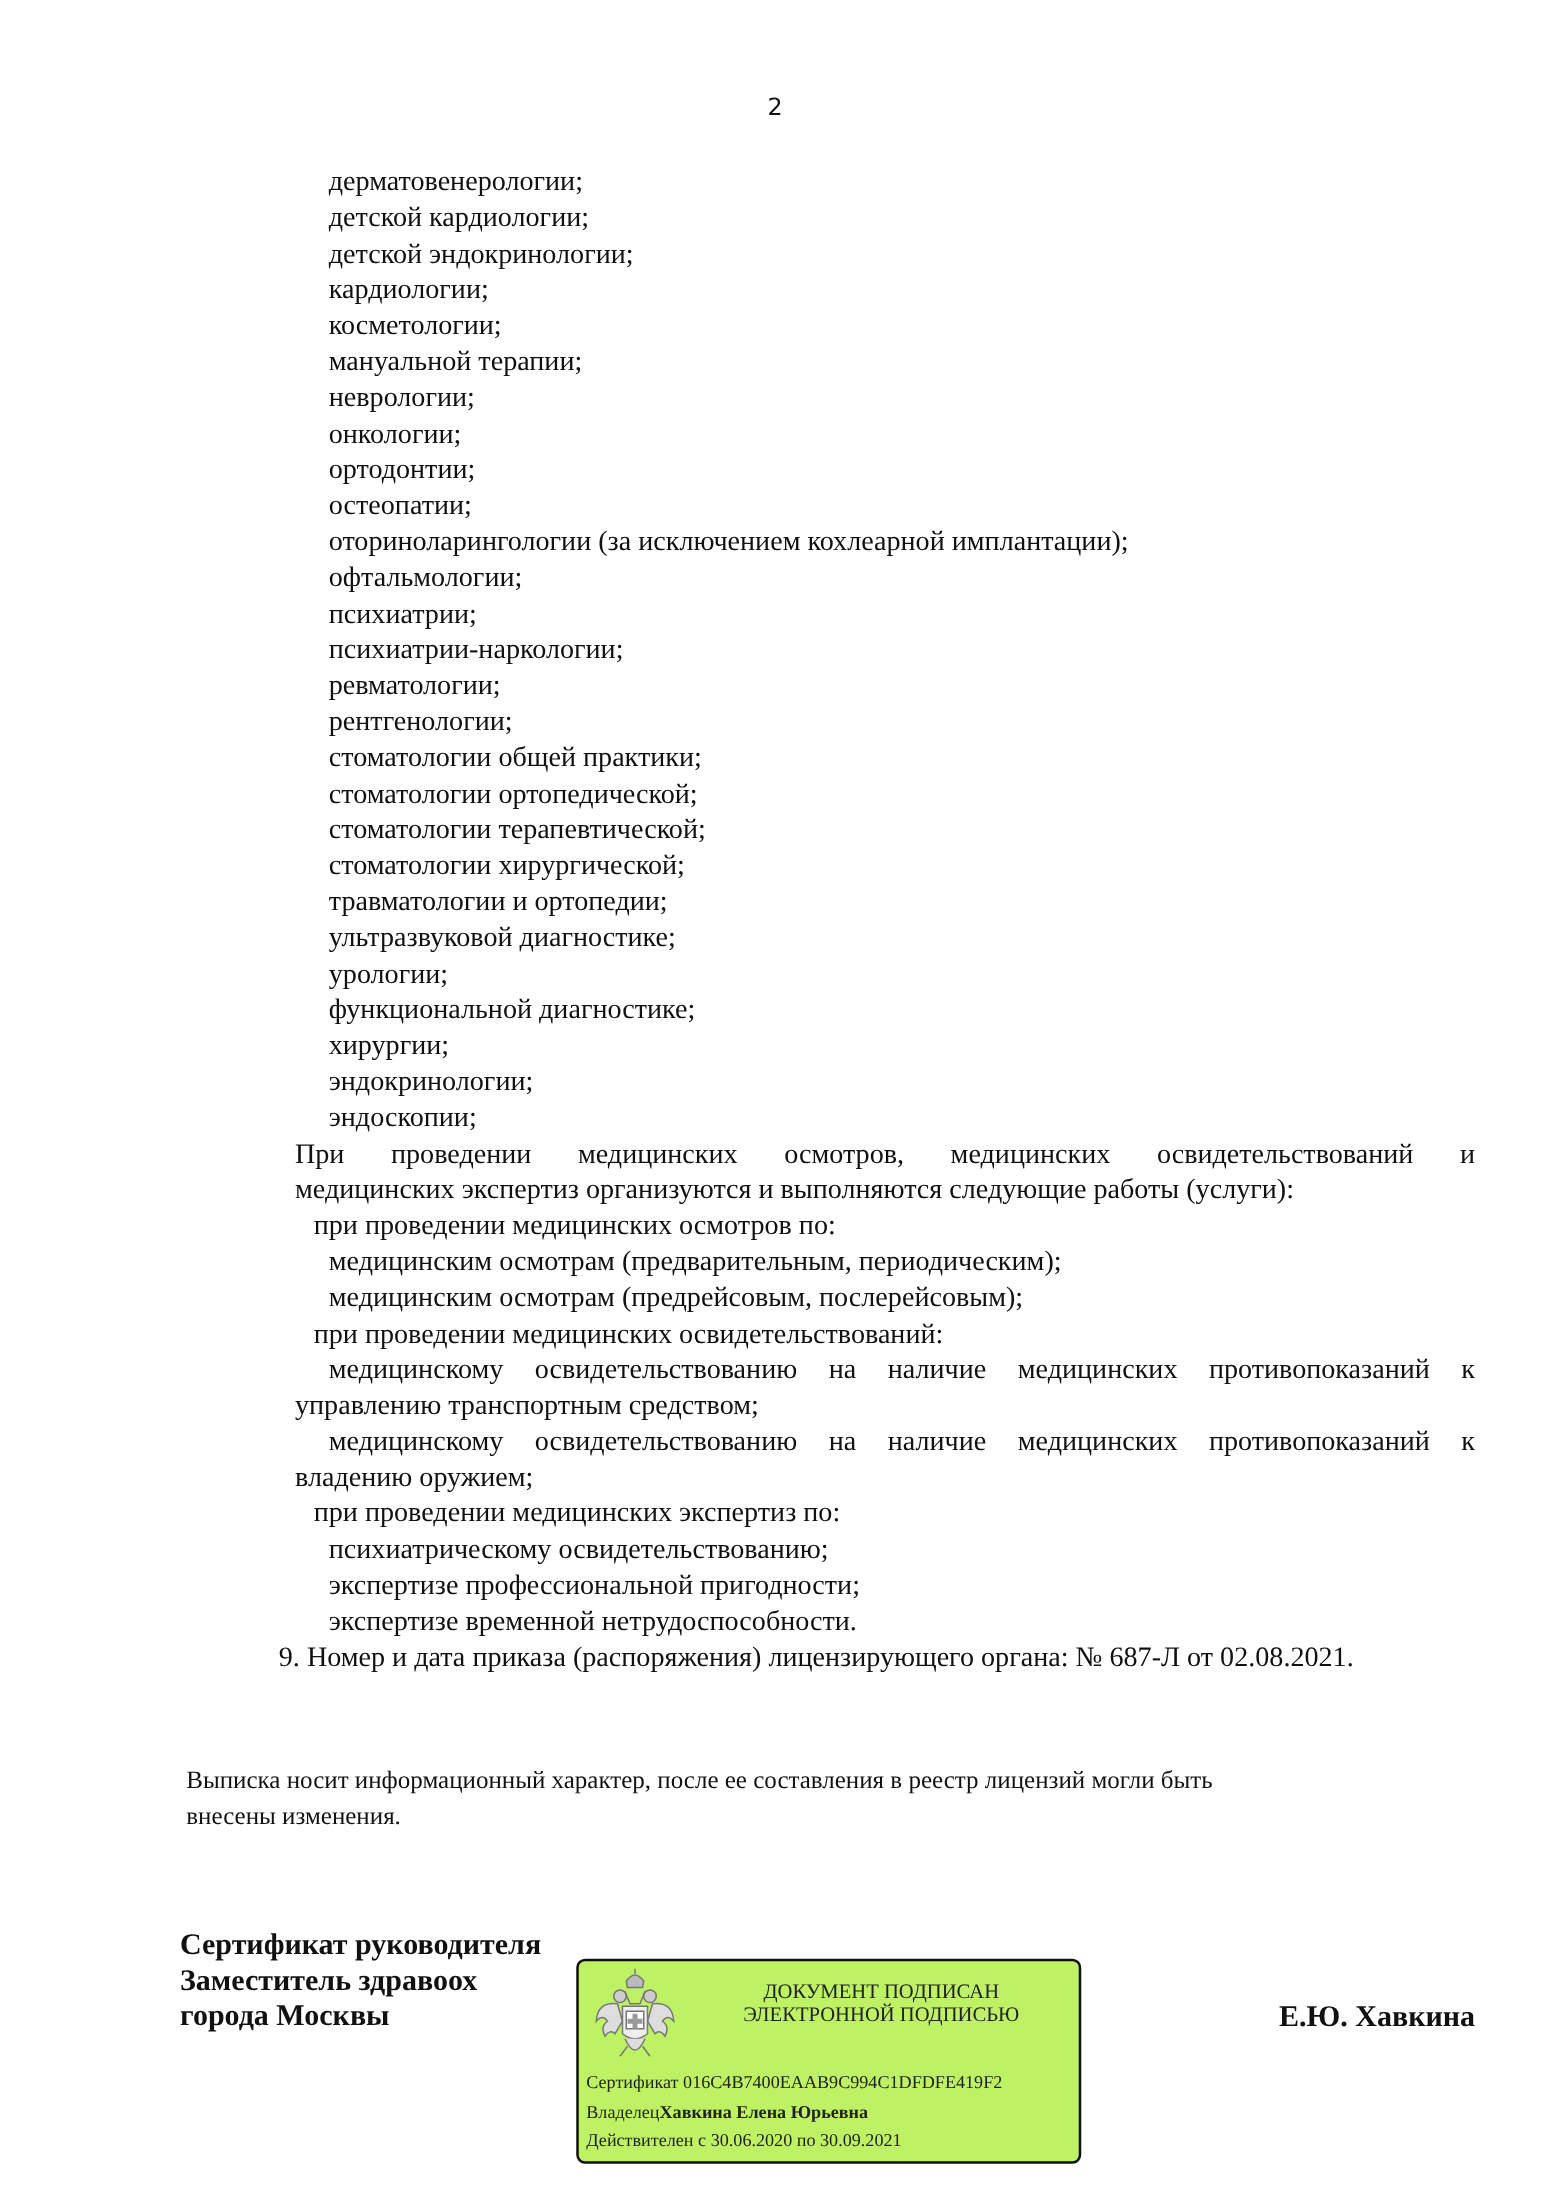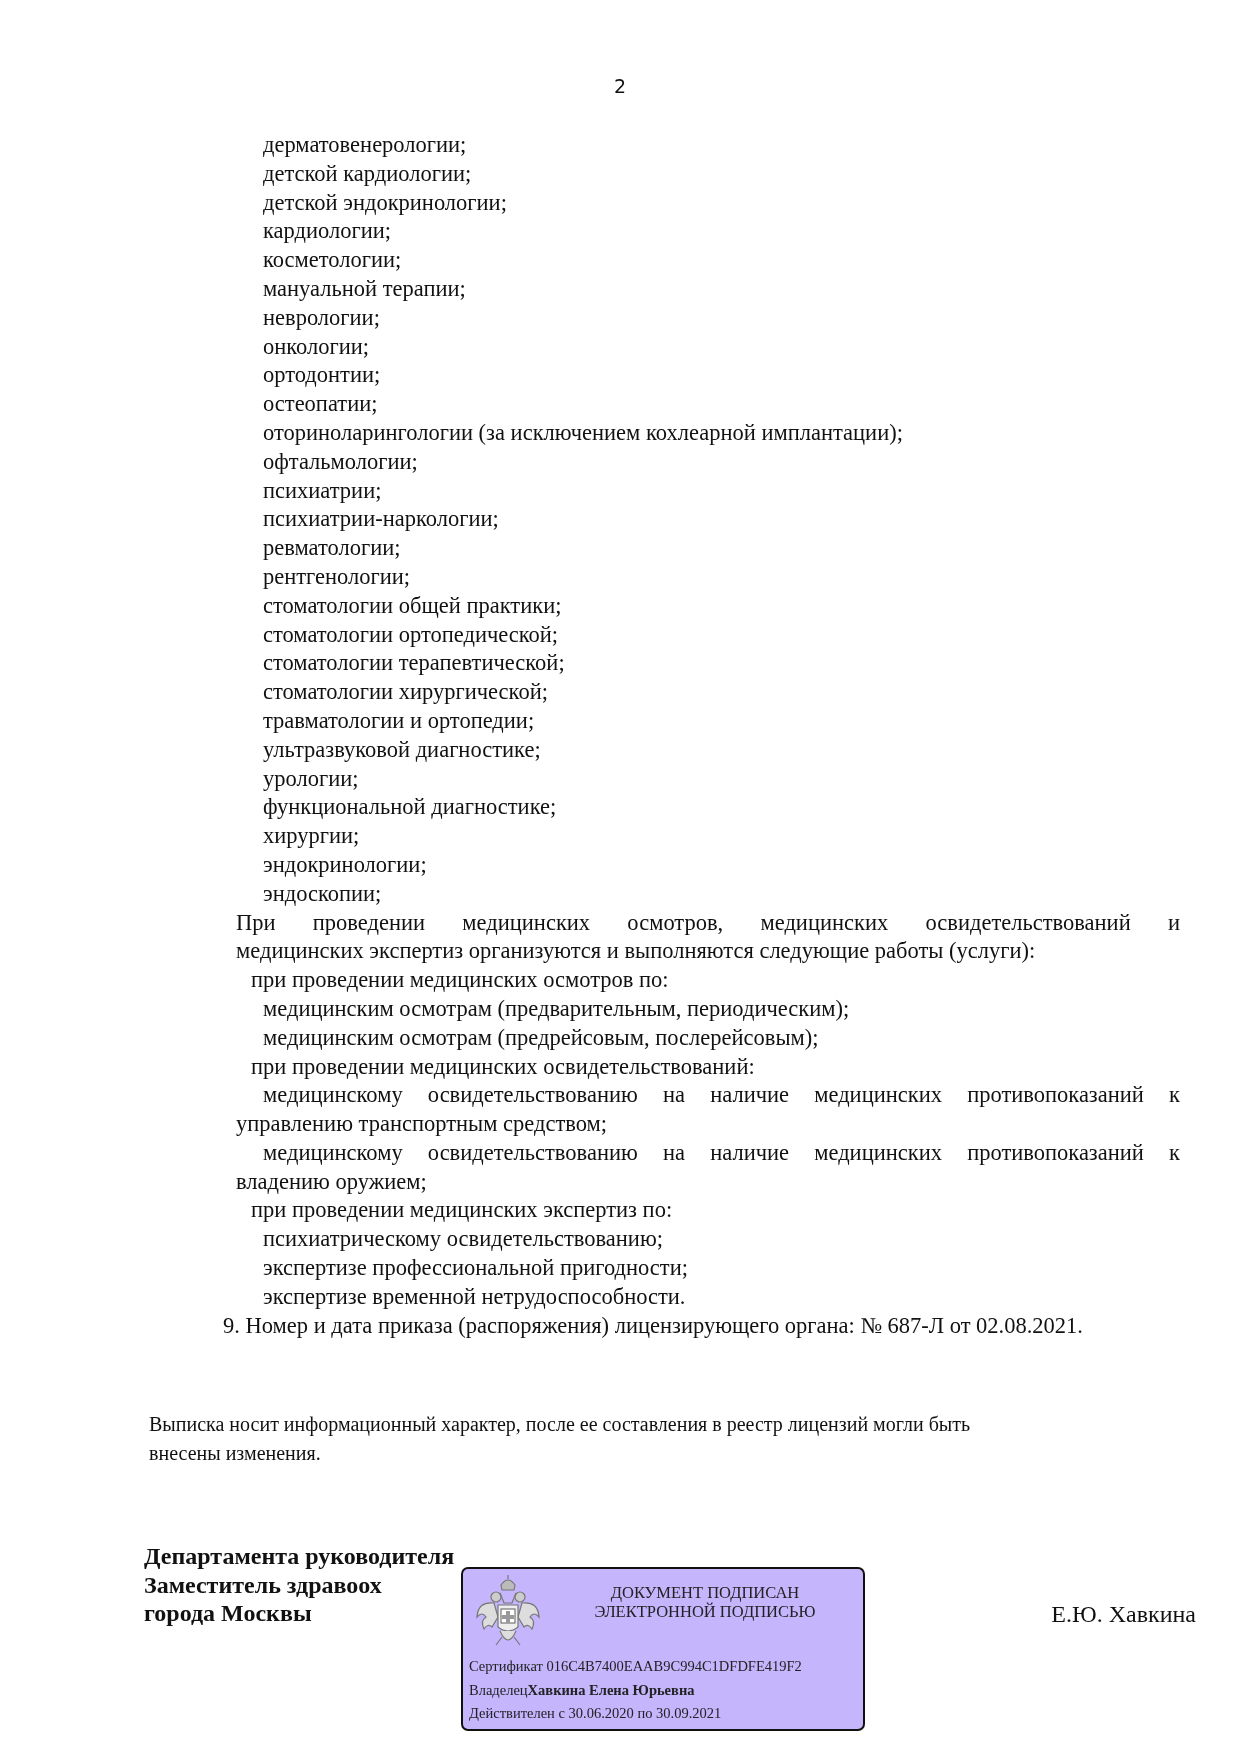--- a/index.html
+++ b/index.html
@@ -11,24 +11,24 @@
                 font-family: "Liberation Serif", "DejaVu Serif", serif; font-size: 22.5px; line-height: 28.8px; }
   .line { white-space: nowrap; height: 28.8px; }
   .ind-item { padding-left: 27px; }
   .ind-sub { padding-left: 15px; }
   .justify { text-align: justify; text-align-last: justify; white-space: normal; }
   .num-line { position: relative; left: -13px; width: 957px; }
   .notice { position: absolute; left: 149px; top: 1410px; width: 1040px;
             font-family: "Liberation Serif", "DejaVu Serif", serif; font-size: 20px; line-height: 28.5px; }
   .sig-left { position: absolute; left: 144px; top: 1542px;
               font-family: "Liberation Serif", "DejaVu Serif", serif; font-weight: bold; font-size: 24px; line-height: 28.6px; }
-  .sig-name { position: absolute; right: 44px; top: 1600px;
-              font-family: "Liberation Serif", "DejaVu Serif", serif; font-weight: normal; font-size: 24px; line-height: 28px; margin-left: 43px; }
+  .sig-name { position: absolute; right: 60px; top: 1600px;
+              font-family: "Liberation Serif", "DejaVu Serif", serif; font-weight: bold; font-size: 24px; line-height: 28px; margin-left: 43px; }
   .stamp { position: absolute; left: 461px; top: 1567px; width: 400px; height: 160px;
-           border: 2.5px solid #111; border-radius: 7px; background: #c4b5fd; }
+           border: 2.5px solid #111; border-radius: 7px; background: #bef264; }
   .emblem { position: absolute; left: 11px; top: 4px; width: 68px; height: 80px; }
   .stamp-title { position: absolute; left: 90px; right: 6px; top: 14px; text-align: center;
                  font-family: "Liberation Serif", "DejaVu Serif", serif; font-size: 16.5px; line-height: 19px; color: #222; }
   .stamp-lines { position: absolute; left: 6px; top: 86px; width: 400px;
                  font-family: "Liberation Serif", "DejaVu Serif", serif; font-size: 14.5px; line-height: 23.5px; color: #222; white-space: nowrap; }
   .stamp-lines b { font-weight: bold; }
 </style>
 </head>
 <body>
 
@@ -87,21 +87,21 @@
 
     <div class="line num-line">9. Номер и дата приказа (распоряжения) лицензирующего органа: № 687-Л от 02.08.2021.</div>
   </div>
 
   <div class="notice">
     <div>Выписка носит информационный характер, после ее составления в реестр лицензий могли быть</div>
     <div>внесены изменения.</div>
   </div>
 
   <div class="sig-left">
-    <div>Департамента руководителя</div>
+    <div>Сертификат руководителя</div>
     <div>Заместитель здравоох</div>
     <div>города Москвы</div>
   </div>
 
   <div class="stamp">
     <div class="emblem">
       <svg width="68" height="80" viewBox="0 0 68 80">
         <g fill="none" stroke="#777" stroke-width="1.2">
 
           <path d="M27 12 Q34 2 41 12 L40 17 L28 17 Z" fill="#bbb"></path>

